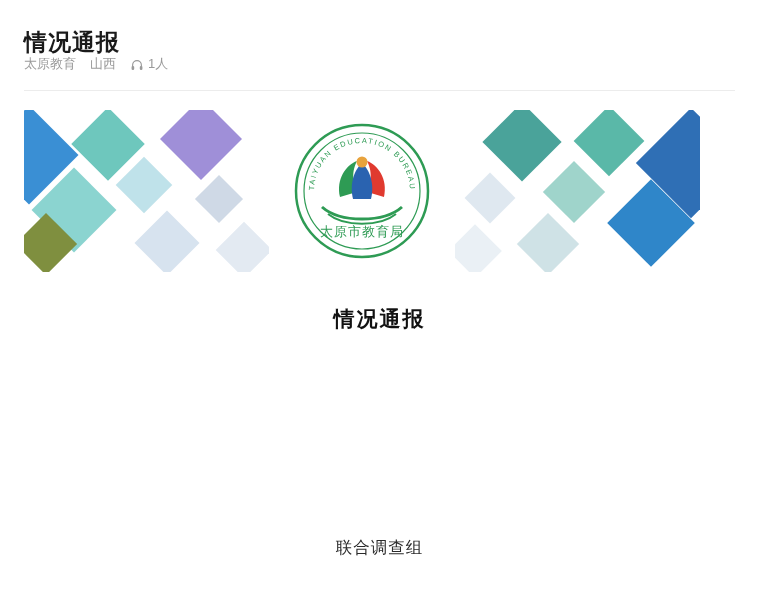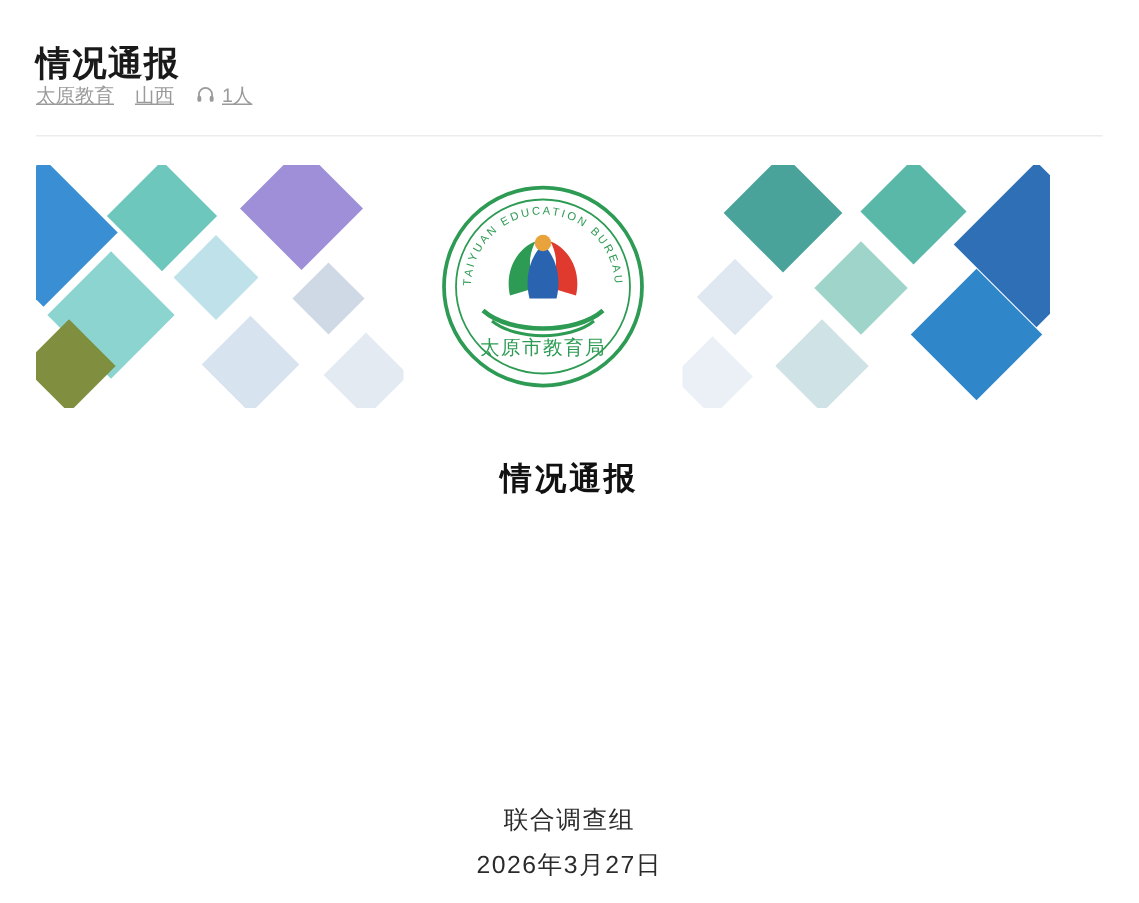--- a/index.html
+++ b/index.html
@@ -30,29 +30,28 @@
     letter-spacing: 1px;
   }
   .meta-row {
     position: absolute;
     left: 24px;
     top: 55px;
     display: flex;
     align-items: center;
     font-size: 13px;
     color: #9a9a9a;
-    text-decoration: underline;
   }
   .meta-item {
     margin-right: 14px;
     white-space: nowrap;
   }
   .meta-audio {
     display: flex;
-    align-items: flex-start;
+    align-items: center;
     color: #9a9a9a;
   }
   .headphone-icon {
     display: inline-block;
     width: 14px;
     height: 14px;
     margin-right: 4px;
     position: relative;
     top: 1px;
   }
@@ -230,16 +229,15 @@
         <text x="70" y="115" font-size="13" fill="#2e9b54" text-anchor="middle" font-family="'Liberation Sans', sans-serif" letter-spacing="1">太原市教育局</text>
       </svg>
     </div>
   </div>
 
   <div class="section-title">情况通报</div>
 
 
   <div class="sign-block">
     <div>联合调查组</div>
-    <div>2026年3月27日</div>
   </div>
 
 </div>
 
 </body></html>

